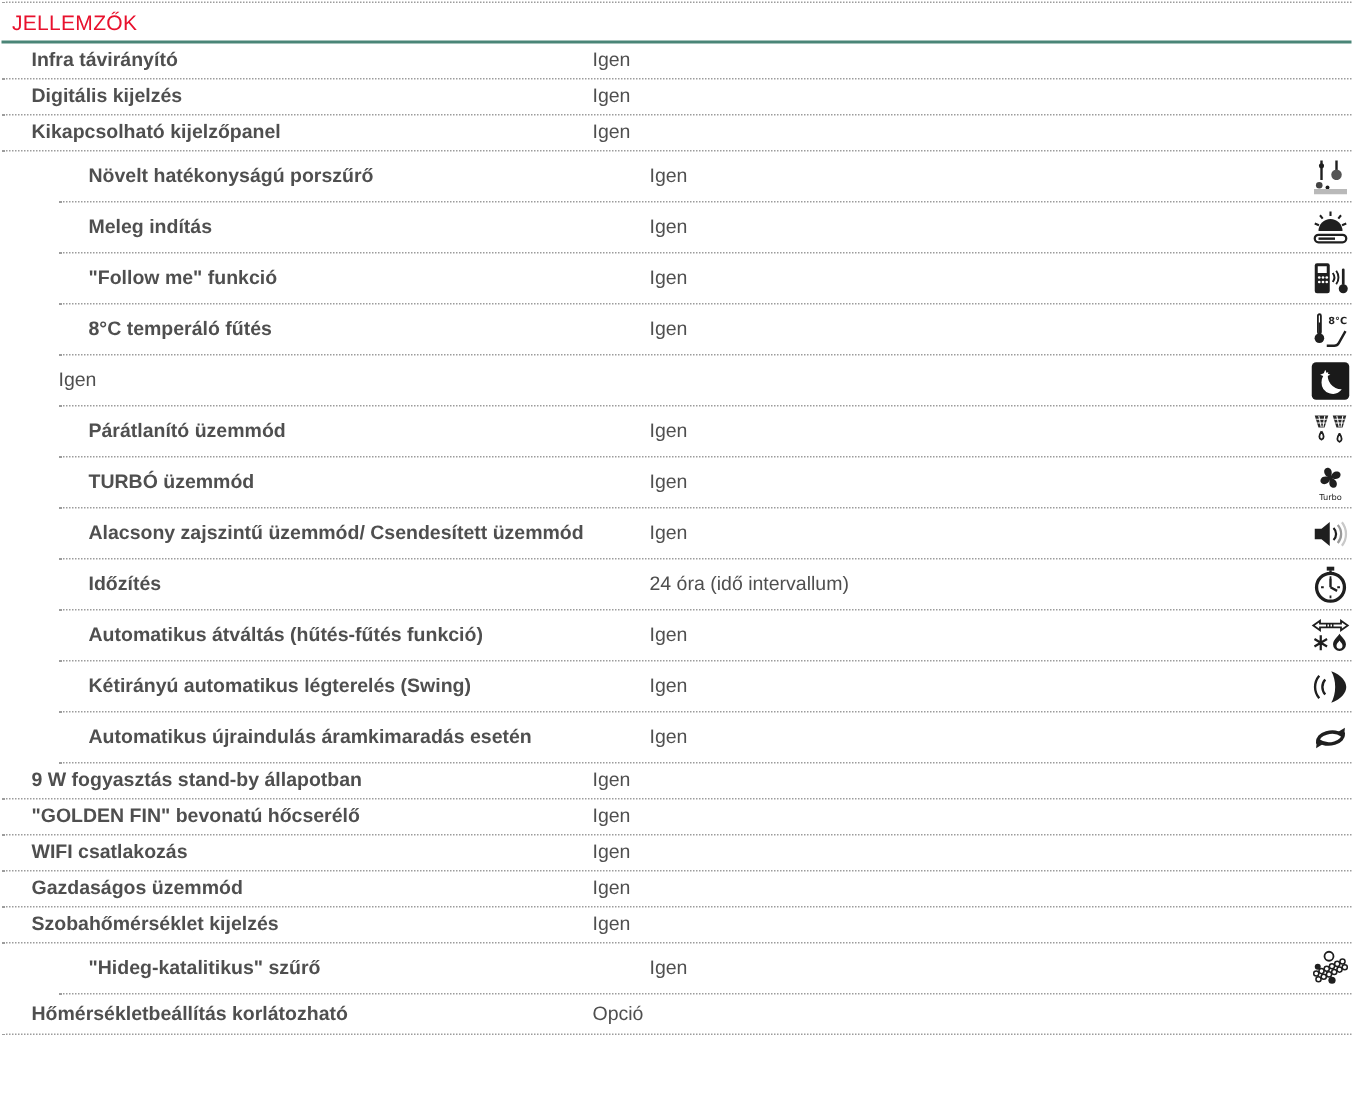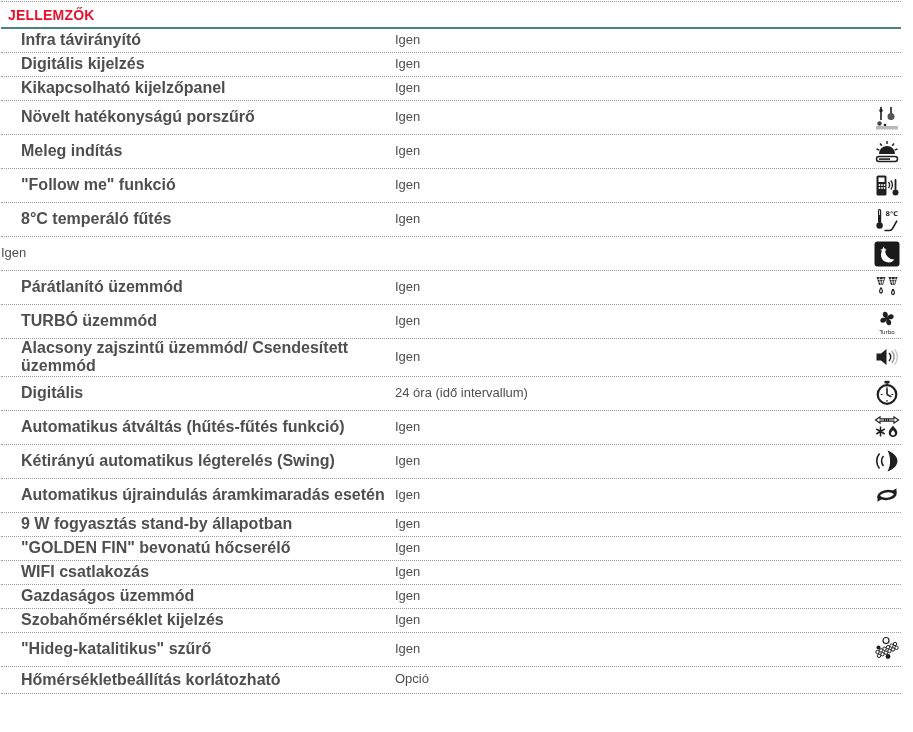--- a/index.html
+++ b/index.html
@@ -19,38 +19,38 @@
   }
 
   .section-header {
     border-top: 1px dotted var(--divider, #9c9c9c);
     border-bottom: 2px solid var(--rule, #4a8577);
     padding: 5px 0 4px 7px;
   }
   .section-title {
     margin: 0;
     font-size: 14px;
-    font-weight: bold;
+    font-weight: normal;
     letter-spacing: 0.2px;
     color: var(--title, #e8112d);
   }
 
   .feature-row {
     display: flex;
     align-items: center;
     min-height: 24px;
     border-bottom: 1px dotted var(--divider, #9c9c9c);
   }
-  .feature-row.has-icon { min-height: 34px; }
+  .feature-row.has-icon { min-height: 34px; margin-left: 38px; }
   .feature-row:last-child { min-height: 27px; }
 
   .feature-label {
     flex: 0 0 394px;
     padding-left: 20px;
-    font-size: 16px;
+    font-size: 13px;
     font-weight: bold;
     color: var(--text, #4f4f4f);
     line-height: 1.15;
   }
   .feature-value {
     flex: 1 1 auto;
     font-size: 13px;
     color: var(--text, #4f4f4f);
     line-height: 1.15;
   }
@@ -211,21 +211,21 @@
           <svg width="26" height="26" viewBox="0 0 26 26">
             <path d="M2.5 9.5 h4.5 l5.5 -4.5 v16 l-5.5 -4.5 h-4.5 z" fill="#1f1f1f"></path>
             <path d="M15 9 a5.5 5.5 0 0 1 0 8" stroke="#1f1f1f" stroke-width="1.5" fill="none"></path>
             <path d="M17.8 7 a9 9 0 0 1 0 12" stroke="#9a9a9a" stroke-width="1.5" fill="none"></path>
             <path d="M20.6 5.2 a12.5 12.5 0 0 1 0 15.6" stroke="#c9c9c9" stroke-width="1.5" fill="none"></path>
           </svg>
         </div>
   </div>
 
   <div class="feature-row has-icon">
-    <div class="feature-label">Digitális</div>
+    <div class="feature-label">Időzítés</div>
     <div class="feature-value">24 óra (idő intervallum)</div>
     <div class="feature-icon">
           <svg width="26" height="26" viewBox="0 0 26 26">
             <rect x="10.5" y="0.8" width="5" height="2.6" fill="#1f1f1f"></rect>
             <rect x="12.2" y="3.2" width="1.6" height="2.2" fill="#1f1f1f"></rect>
             <circle cx="13" cy="14.5" r="9.3" fill="none" stroke="#1f1f1f" stroke-width="2.2"></circle>
             <g stroke="#1f1f1f" stroke-width="1.2" fill="none">
               <path d="M13 7.2 v1.8 M6.7 14.5 h1.8 M17.5 14.5 h1.8 M13 20 v1.8"></path>
             </g>
             <path d="M13 14.5 V8.8 M13 14.5 l4.4 2.4" stroke="#1f1f1f" stroke-width="1.6" fill="none"></path>

